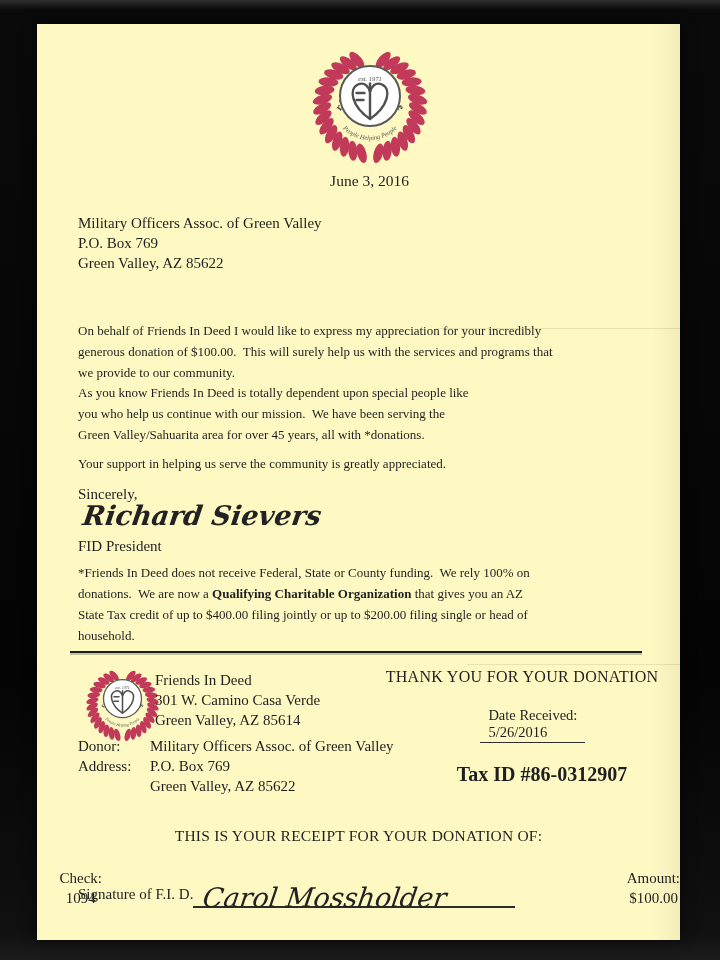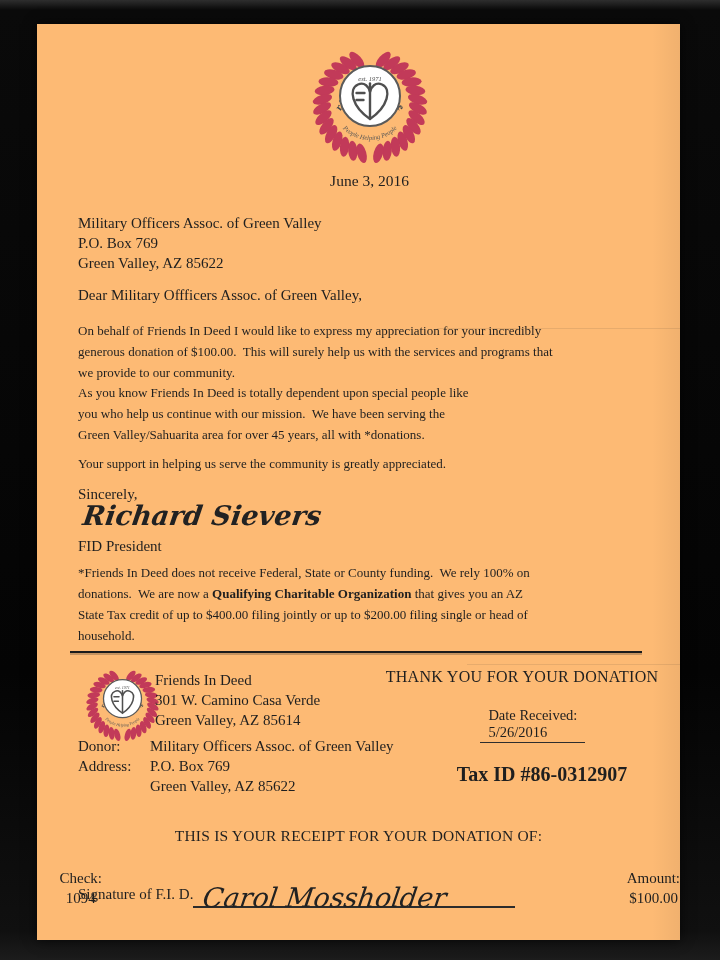--- a/index.html
+++ b/index.html
@@ -9,21 +9,21 @@
     font-family:"Liberation Serif",serif;
     position:relative;
     overflow:hidden;
   }
   .frame{
     position:absolute;left:0;top:0;width:720px;height:960px;
     background:linear-gradient(180deg,#2e2e2e 0px,#0a0a0a 10px,#040404 70%,#101010 97%,#1c1c1c 100%);
   }
   .page{
     position:absolute;left:37px;top:24px;width:643px;height:916px;
-    background:#fdba74;
+    background:#fef9c3;
     overflow:hidden;
     box-shadow:0 0 12px rgba(0,0,0,.65);
   }
   .page::after{ 
     content:"";position:absolute;top:0;right:0;bottom:0;width:28px;
     background:linear-gradient(90deg,rgba(0,0,0,0) 0,rgba(0,0,0,.05) 100%);
     pointer-events:none;
   }
   .abs{position:absolute;}
   .t{font-family:"Liberation Serif",serif;color:#1f1f1f;white-space:pre;}
@@ -116,21 +116,20 @@
   </div>
 
   <div class="abs t center" style="top:148px;font-size:15.5px;text-indent:22px;">June 3, 2016</div>
 
   <div class="abs" style="top:189px;left:41px;">
     <div class="t fs15">Military Officers Assoc. of Green Valley</div>
     <div class="t fs15">P.O. Box 769</div>
     <div class="t fs15">Green Valley, AZ 85622</div>
   </div>
 
-  <div class="abs t fs15" style="top:261px;left:41px;">Dear Military Offficers Assoc. of Green Valley,</div>
 
   <div class="abs" style="top:296px;left:41px;">
     <div class="t fs14">On behalf of Friends In Deed I would like to express my appreciation for your incredibly</div>
     <div class="t fs14">generous donation of $100.00.  This will surely help us with the services and programs that</div>
     <div class="t fs14">we provide to our community.</div>
   </div>
 
   <div class="abs" style="top:358px;left:41px;">
     <div class="t fs14">As you know Friends In Deed is totally dependent upon special people like</div>
     <div class="t fs14">you who help us continue with our mission.  We have been serving the</div>

